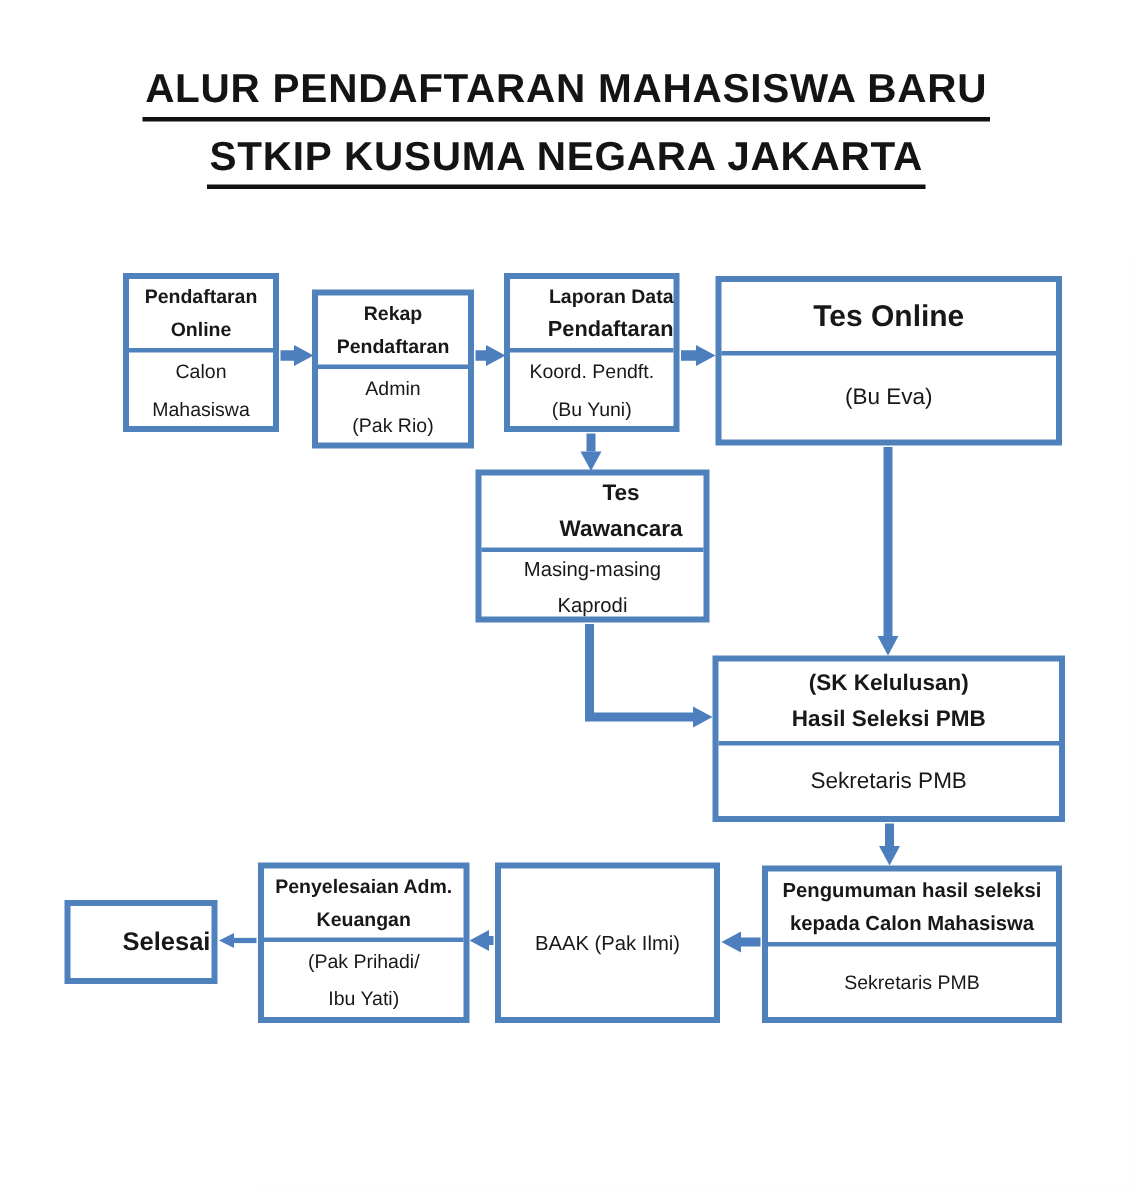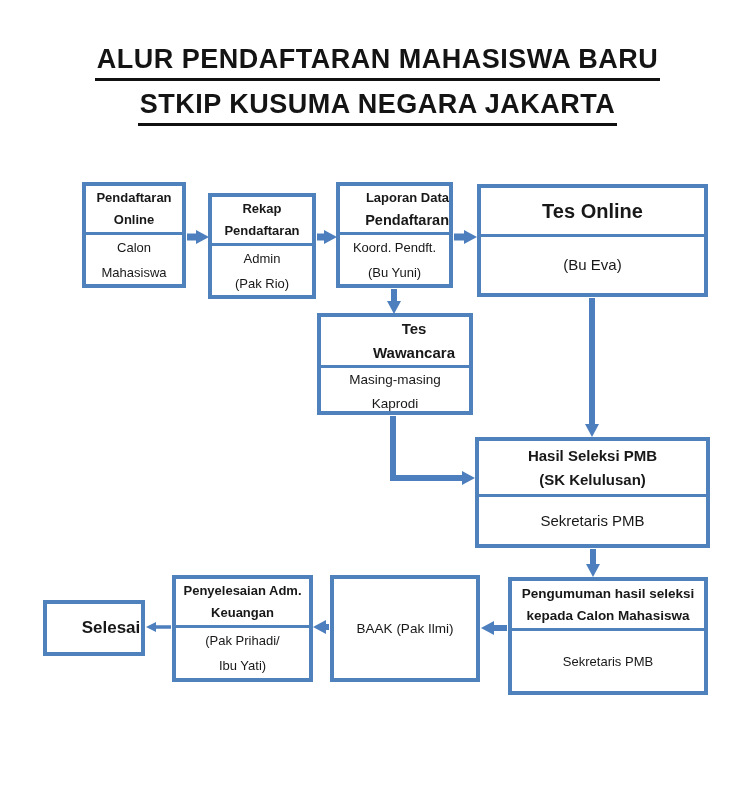--- a/index.html
+++ b/index.html
@@ -139,29 +139,29 @@
       <span>Tes Wawancara</span>
     </div>
     <div class="body fs135">
       <span>Masing-masing</span>
       <span>Kaprodi</span>
     </div>
   </div>
 
   <div class="node" style="left:475px;top:437px;width:235px;height:111px;">
     <div class="head fs15" style="flex:0 0 56px;">
+      <span>(SK Kelulusan)</span>
       <span>Hasil Seleksi PMB</span>
-      <span>(SK Kelulusan)</span>
     </div>
     <div class="body fs15">
       <span>Sekretaris PMB</span>
     </div>
   </div>
 
-  <div class="node" style="left:508px;top:577px;width:200px;height:118px;">
+  <div class="node" style="left:508px;top:577px;width:200px;height:105px;">
     <div class="head fs135" style="flex:0 0 50px;">
       <span>Pengumuman hasil seleksi</span>
       <span>kepada Calon Mahasiswa</span>
     </div>
     <div class="body fs13">
       <span>Sekretaris PMB</span>
     </div>
   </div>
 
   <div class="node" style="left:330px;top:575px;width:150px;height:107px;">

